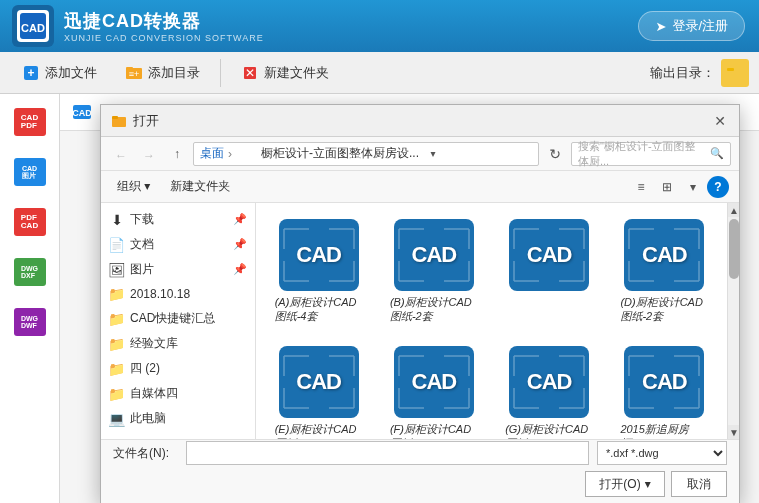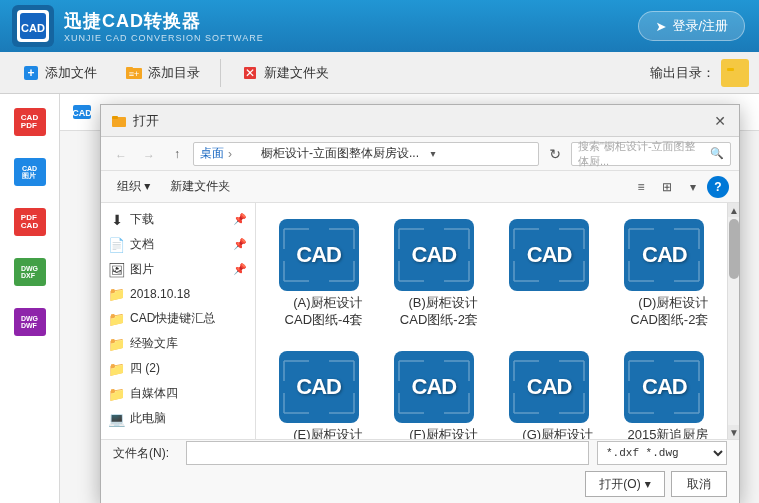--- a/index.html
+++ b/index.html
@@ -389,25 +389,26 @@
       overflow: hidden;
     }
     .file-thumb-cad {
       font-size: 22px;
       font-weight: bold;
       color: #fff;
       letter-spacing: -1px;
       text-shadow: 1px 1px 3px rgba(0,0,0,0.4);
     }
     .file-name {
-      font-size: 13px;
-      color: #333;
-      text-align: right;
+      font-size: 11px;
+      color: #333;
+      text-align: left;
       line-height: 1.3;
       max-width: 88px;
+      font-style: italic;
     }
     
     .dialog-scrollbar {
       width: 12px;
       background: #f0f0f0;
       border-left: 1px solid #ddd;
       display: flex;
       flex-direction: column;
     }
     .scroll-thumb {
@@ -446,21 +447,20 @@
       outline: none;
     }
     .bottom-select {
       width: 130px;
       height: 24px;
       background: #fff;
       border: 1px solid #c0c0c0;
       padding: 0 4px;
       font-size: 11px;
       color: #333;
-      font-family: Liberation Mono, monospace;
     }
     .bottom-buttons {
       display: flex;
       gap: 6px;
       align-items: center;
     }
     .btn-open {
       width: 80px;
       height: 26px;
       background: #fff;

